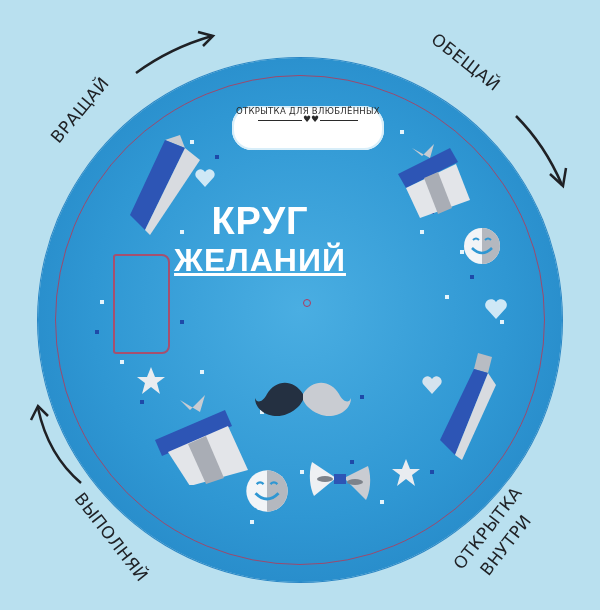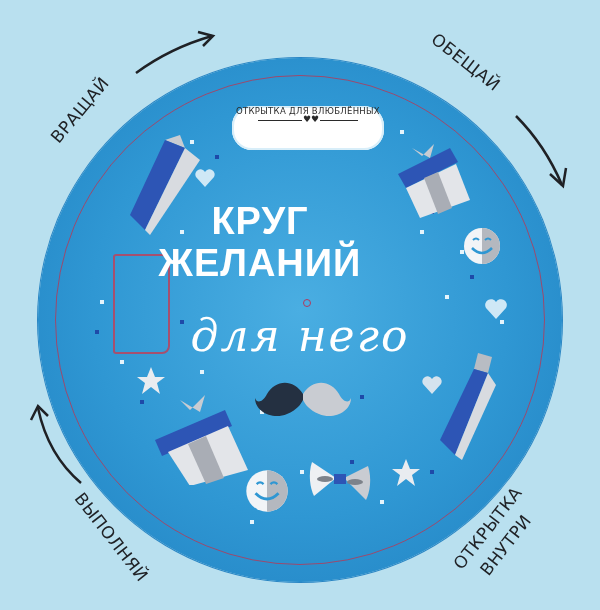--- a/index.html
+++ b/index.html
@@ -11,21 +11,21 @@
   .ring{position:absolute;left:55px;top:75px;width:490px;height:490px;border-radius:50%;border:1.5px solid #9b4a6e;box-sizing:border-box;}
   .window{position:absolute;left:113px;top:254px;width:57px;height:100px;border:2px solid #a6506f;box-sizing:border-box;border-radius:3px 8px 8px 3px;}
   .label{position:absolute;font-family:"DejaVu Sans",sans-serif;font-size:17px;color:#1f2125;letter-spacing:0.5px;white-space:nowrap;transform-origin:center;}
   .plaque{position:absolute;left:232px;top:106px;width:152px;height:44px;background:#fff;border-radius:20px;
           box-shadow:0 0 0 2px #d8eef9 inset;display:flex;flex-direction:column;align-items:center;}
   .plaque-text{font-size:8.5px;color:#2a2a2a;letter-spacing:0.3px;white-space:nowrap;}
   .plaque-line{margin-top:4px;width:100px;height:1px;background:#2a2a2a;position:relative;}
   .plaque-hearts{position:absolute;left:44px;top:-5px;font-size:9px;line-height:9px;color:#2a2a2a;background:#fff;padding:0 1px;}
   .title{position:absolute;left:0;width:520px;text-align:center;color:#fff;font-family:"Liberation Sans",sans-serif;font-weight:bold;letter-spacing:1px;}
   .t1{top:200px;font-size:38px;}
-  .t2{top:242px;font-size:38px;}
+  .t2{top:242px;font-size:32px;text-decoration:underline;}
   .script{position:absolute;left:0;width:600px;top:310px;text-align:center;color:#fff;font-family:"DejaVu Serif",serif;font-style:italic;font-size:44px;letter-spacing:2px;}
   .pin{position:absolute;left:303px;top:299px;width:6px;height:6px;border:1.5px solid #b23a5e;border-radius:50%;}
   .icon{position:absolute;}
   .dot{position:absolute;width:4px;height:4px;}
 </style>
 </head>
 <body>
 
 <div class="stage">
 
@@ -82,21 +82,20 @@
   <div class="plaque">
     <div class="plaque-text">ОТКРЫТКА ДЛЯ ВЛЮБЛЁННЫХ</div>
     <div class="plaque-line">
       <span class="plaque-hearts">♥♥</span>
     </div>
   </div>
 
   <div class="title t1">КРУГ</div>
   <div class="title t2">ЖЕЛАНИЙ</div>
   <div class="pin"></div>
-  <div class="script">для него</div>
 
   <svg class="icon" style="left:125px;top:130px" width="80" height="110" viewBox="0 0 80 110">
     <polygon points="40,10 55,5 60,18" fill="#c9ccd2"></polygon>
     <polygon points="40,10 60,18 20,100 5,85" fill="#2d55b5"></polygon>
     <polygon points="60,18 75,30 25,105 20,100" fill="#d8dbe0"></polygon>
   </svg>
 
   <svg class="icon" style="left:430px;top:345px" width="80" height="120" viewBox="0 0 80 120">
     <polygon points="48,8 62,12 58,28 44,24" fill="#b8bcc3"></polygon>
     <polygon points="44,24 58,28 25,110 10,95" fill="#2d55b5"></polygon>

